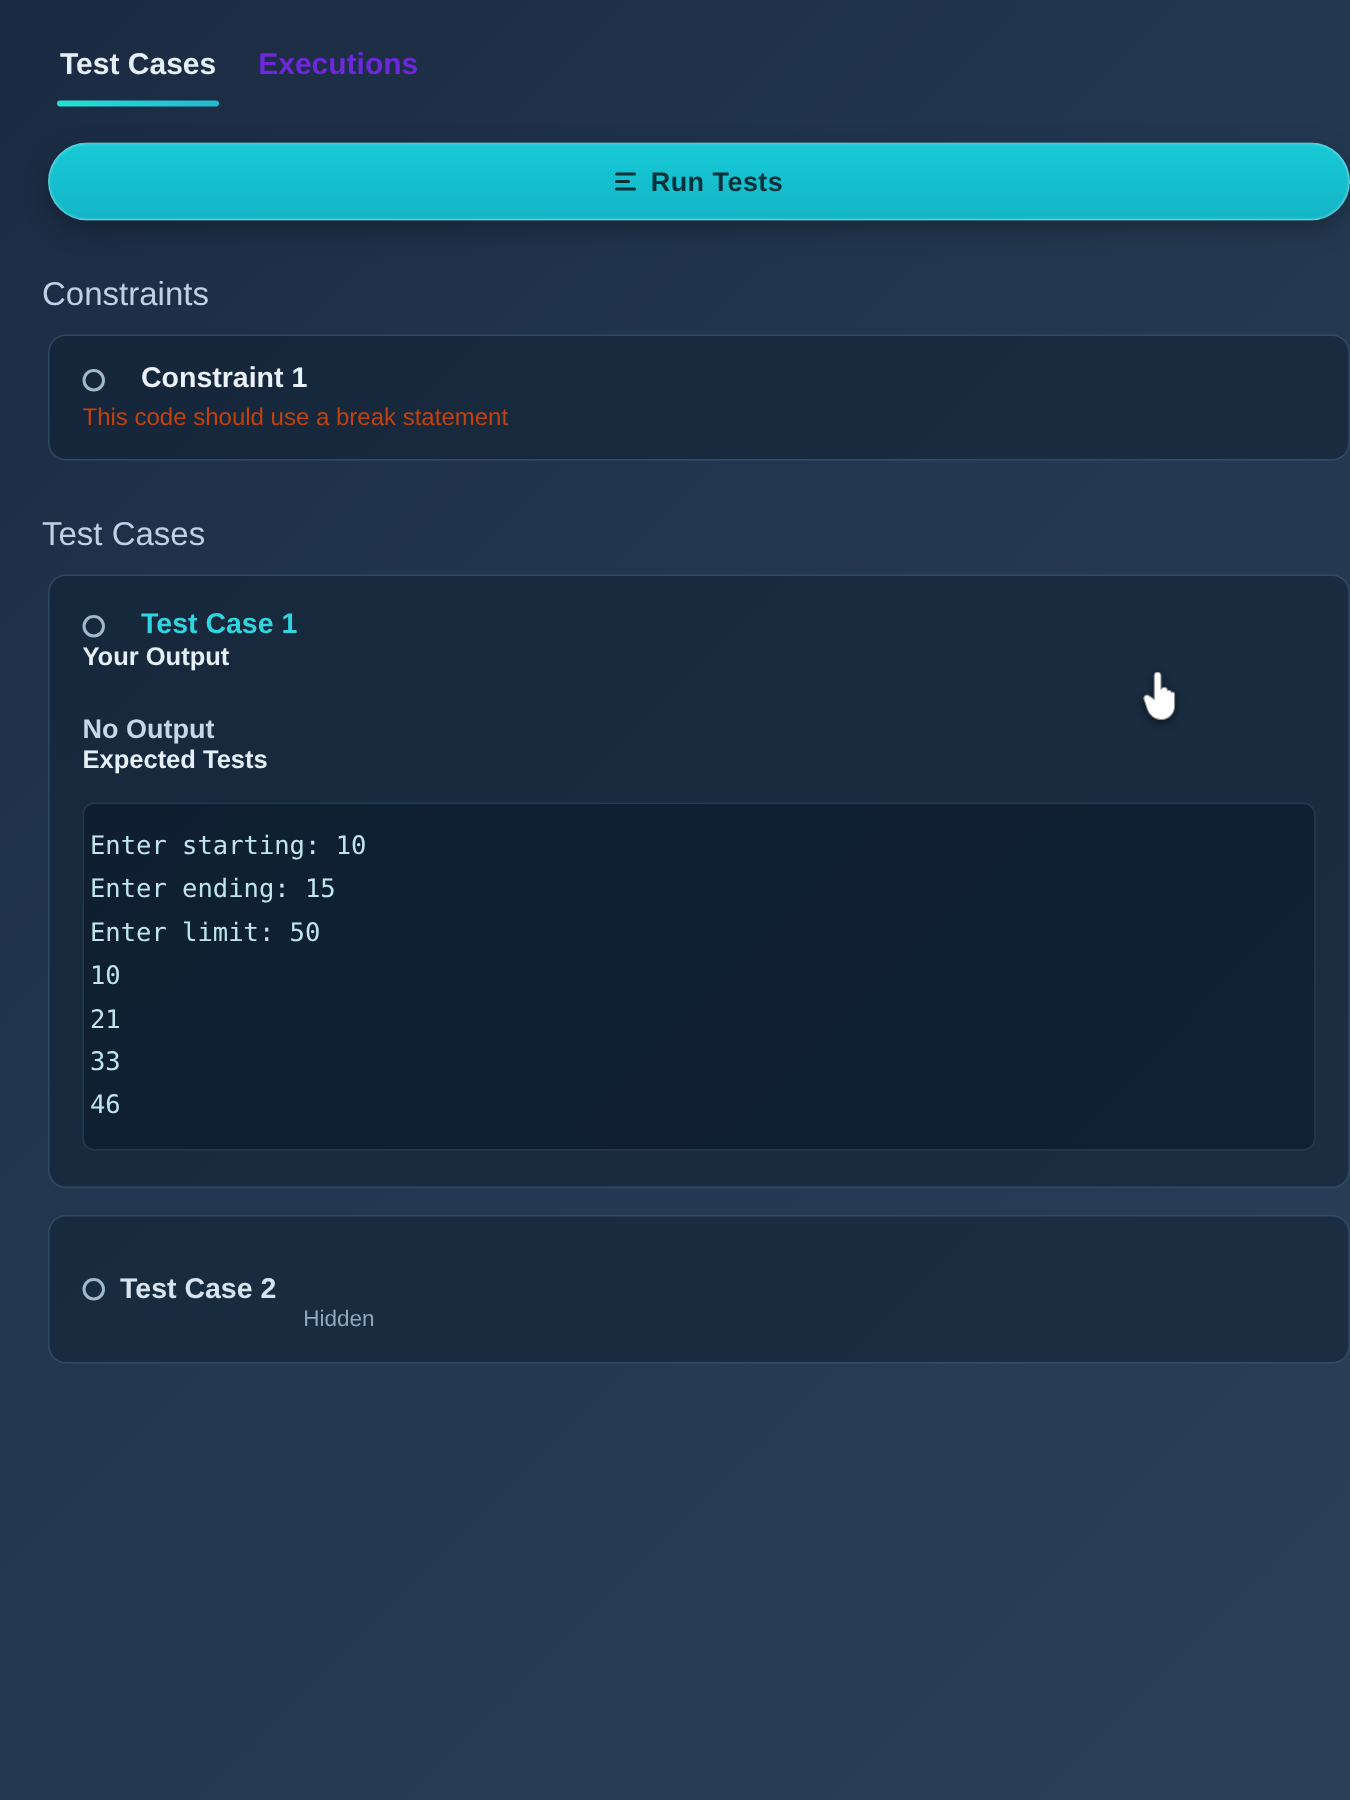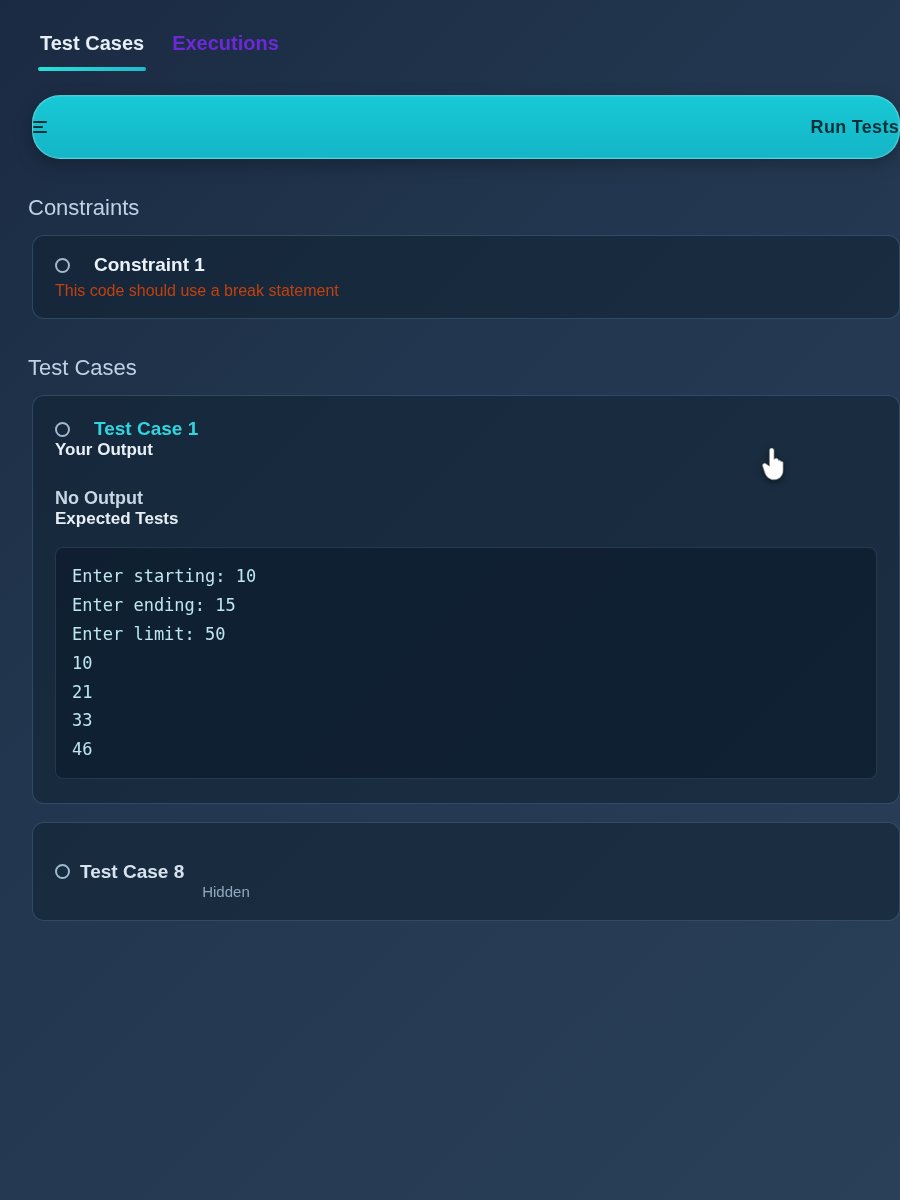--- a/index.html
+++ b/index.html
@@ -34,27 +34,27 @@
     content: "";
     position: absolute;
     left: -2px; right: -2px; bottom: -2px;
     height: 4px;
     background: linear-gradient(90deg, #26e0d5, #22b9cf);
     border-radius: 2px;
   }
   .run-btn {
     margin: 26px 0 0 8px;
     width: calc(100% - 8px);
-    height: 64px;
+    height: 52px;
     background: linear-gradient(180deg, #18c9d6, #14b5c6);
     border: 1px solid rgba(255,255,255,0.25);
     border-radius: 28px;
     display: flex;
     align-items: center;
-    justify-content: space-between;
+    justify-content: center;
     gap: 10px;
     color: #04303a;
     font-weight: 700;
     font-size: 18px;
     letter-spacing: .3px;
     cursor: pointer;
     box-shadow: 0 0 0 1px rgba(255,255,255,0.08) inset, 0 6px 18px rgba(0,0,0,0.25);
   }
   .run-btn .icon-lines {
     display: inline-flex;
@@ -121,21 +121,21 @@
     margin-top: 28px;
     font-size: 18px;
     color: #c8d7e6;
     font-weight: 600;
   }
   .expected-block {
     margin-top: 18px;
     background: rgba(10, 24, 40, 0.55);
     border: 1px solid rgba(120,170,210,0.18);
     border-radius: 8px;
-    padding: 14px 16px;
+    padding: 14px 4px;
     font-family: "Menlo","Consolas","DejaVu Sans Mono",monospace;
     font-size: 17px;
     line-height: 1.7;
     color: #bfe6ef;
     white-space: pre;
   }
   .tc2-card {
     padding: 20px 22px;
   }
   .tc2-title {
@@ -209,21 +209,21 @@
 Enter limit: 50
 10
 21
 33
 46</div>
   </div>
 
   <div class="card tc2-card">
     <div class="tc2-title">
       <span class="status-circle"></span>
-      <span>Test Case 8</span>
+      <span>Test Case 2</span>
       <span class="tc2-badge">Hidden</span>
     </div>
   </div>
 
 </div>
 
 <svg class="pointer" viewBox="0 0 24 30">
   <path d="M8 2 C8 1 9 0 10 0 C11 0 12 1 12 2 L12 10 C12 10 13 9 14 9 C15 9 16 10 16 11 C17 10.5 18 11 18 12 C19 11.5 20 12 20 13 L20 20 C20 24 17 28 12 28 C8 28 5 25 4 22 L2 16 C1.5 14.5 3 13 4.5 13.7 L8 16 Z" fill="#ffffff" stroke="#8a8a8a" stroke-width="0.6"></path>
 </svg>
 

